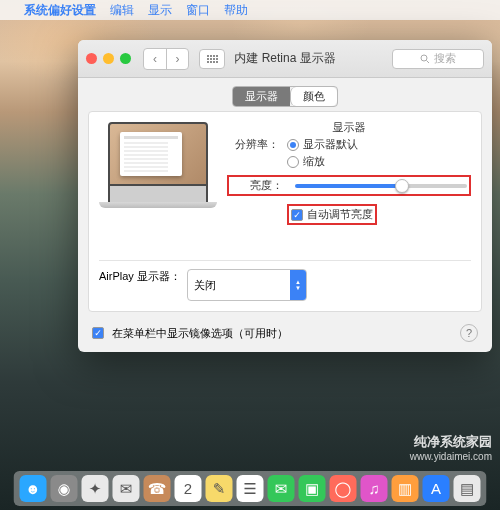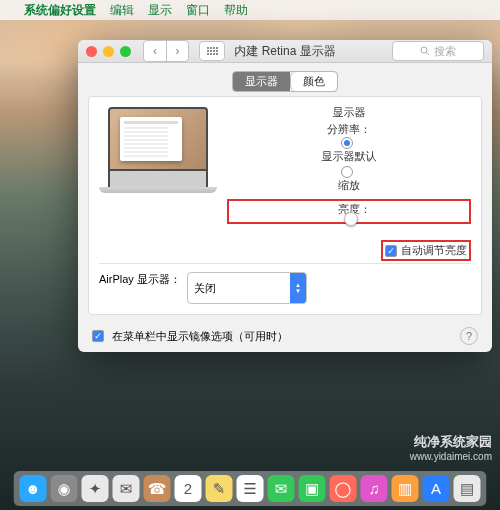--- a/index.html
+++ b/index.html
@@ -18,21 +18,21 @@
       radial-gradient(ellipse 120px 60px at 15% 8%, rgba(255,200,140,.4), transparent 70%),
       radial-gradient(ellipse 100px 50px at 60% 5%, rgba(255,220,180,.3), transparent 70%),
       linear-gradient(180deg, #d8b89a 0%, #e0c3a2 12%, #b89878 22%, #6a7a6a 38%, #485a53 55%, #2e3a3a 75%, #1a2525 100%);
   }
   
   .menubar {
     position:absolute; top:0; left:0; right:0; height:20px;
     background: rgba(248,248,248,.85);
     display:flex; align-items:center;
     padding:0 10px; gap:14px;
-    font-size:12px; color:#15803d;
+    font-size:12px; color:#3b82f6;
   }
   .menubar .apple { font-size:13px; }
   .menubar .bold { font-weight:600; }
   .menubar span[data-interactable="true"] { cursor:default; }
   
   .window {
     position:absolute; top:40px; left:78px; width:414px; height:312px;
     background:#f1f1f1;
     border-radius:6px;
     box-shadow:0 10px 40px rgba(0,0,0,.5);
@@ -104,21 +104,21 @@
   .screen .mini::before{content:"";position:absolute;top:4px;left:4px;right:4px;height:3px;background:#ddd;}
   .screen .mini::after{content:"";position:absolute;top:10px;left:4px;right:14px;bottom:4px;
     background:repeating-linear-gradient(#eee,#eee 2px,transparent 2px,transparent 4px);}
   .base {
     width:118px; height:6px; background:linear-gradient(#d8d8d8,#bcbcbc);
     border-radius:0 0 8px 8px;
   }
   .kbd { width:100px;height:16px;margin:0 auto;background:#cfcfcf;border-left:2px solid #4a4a4a;border-right:2px solid #4a4a4a;}
   .settings { flex:1; font-size:11px; color:#333; padding-top:2px;}
   .heading { text-align:center; font-size:11px; margin-bottom:2px;}
-  .row { display:flex; align-items:center; margin:2px 0;flex-direction:column; }
+  .row { display:flex; align-items:center; margin:2px 0; }
   .row .lbl { width:60px; text-align:right; padding-right:8px; color:#333;}
   .radio {
     width:12px;height:12px;border:1px solid #999;border-radius:50%;margin-right:4px;
     display:inline-flex;align-items:center;justify-content:center;
   }
   .radio.checked::after{content:"";width:6px;height:6px;border-radius:50%;background:#3b82f6;}
   .highlight { border:2px solid #e03030; padding:1px 2px; }
   .sliderwrap { display:flex; align-items:center; flex:1; }
   .slider {
     flex:1; height:4px; background:linear-gradient(to right,#3b82f6 0 62%,#d0d0d0 62% 100%);
@@ -258,21 +258,21 @@
           <span data-interactable="false">缩放</span>
         </div>
         <div class="row highlight" data-interactable="false" style="margin-top:6px;">
           <div class="lbl" data-interactable="false">亮度：</div>
           <div class="sliderwrap">
             <div class="slider" data-interactable="true">
               <div class="knob" data-interactable="true"></div>
             </div>
           </div>
         </div>
-        <div class="row" style="margin-top:16px;align-items:flex-end;">
+        <div class="row" style="margin-top:8px;align-items:flex-end;">
           <div class="lbl"></div>
           <span class="highlight" style="display:inline-flex;align-items:center;">
             <span class="cbx" data-interactable="true"></span>
             <span data-interactable="false">自动调节亮度</span>
           </span>
         </div>
       </div>
     </div>
 
     <div class="spacer"></div>

